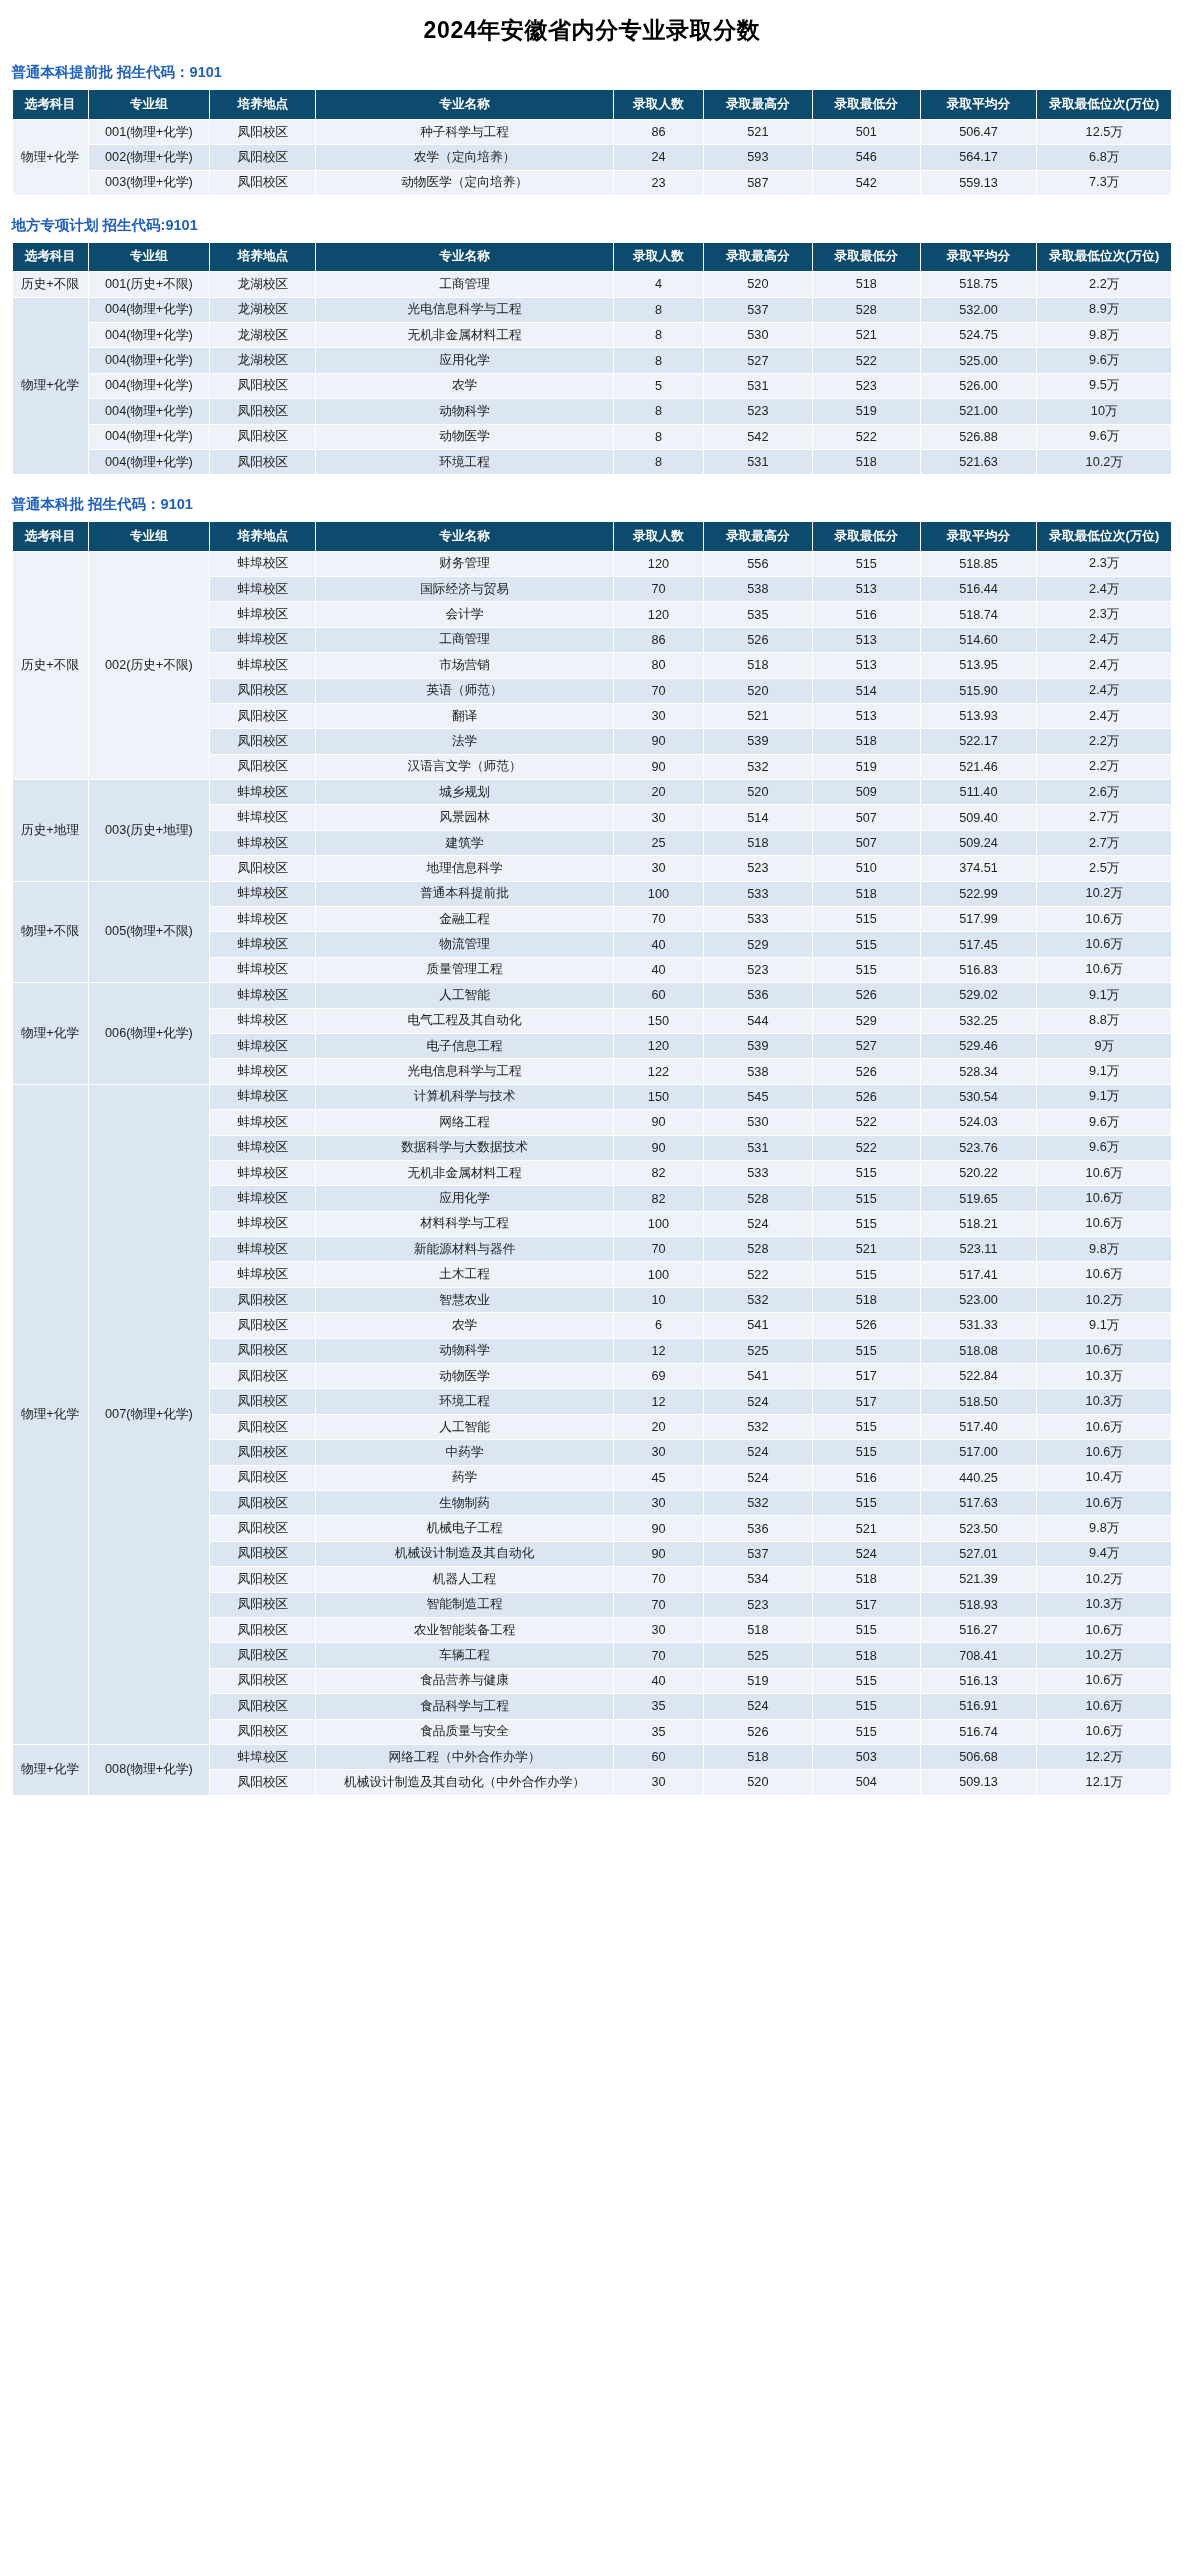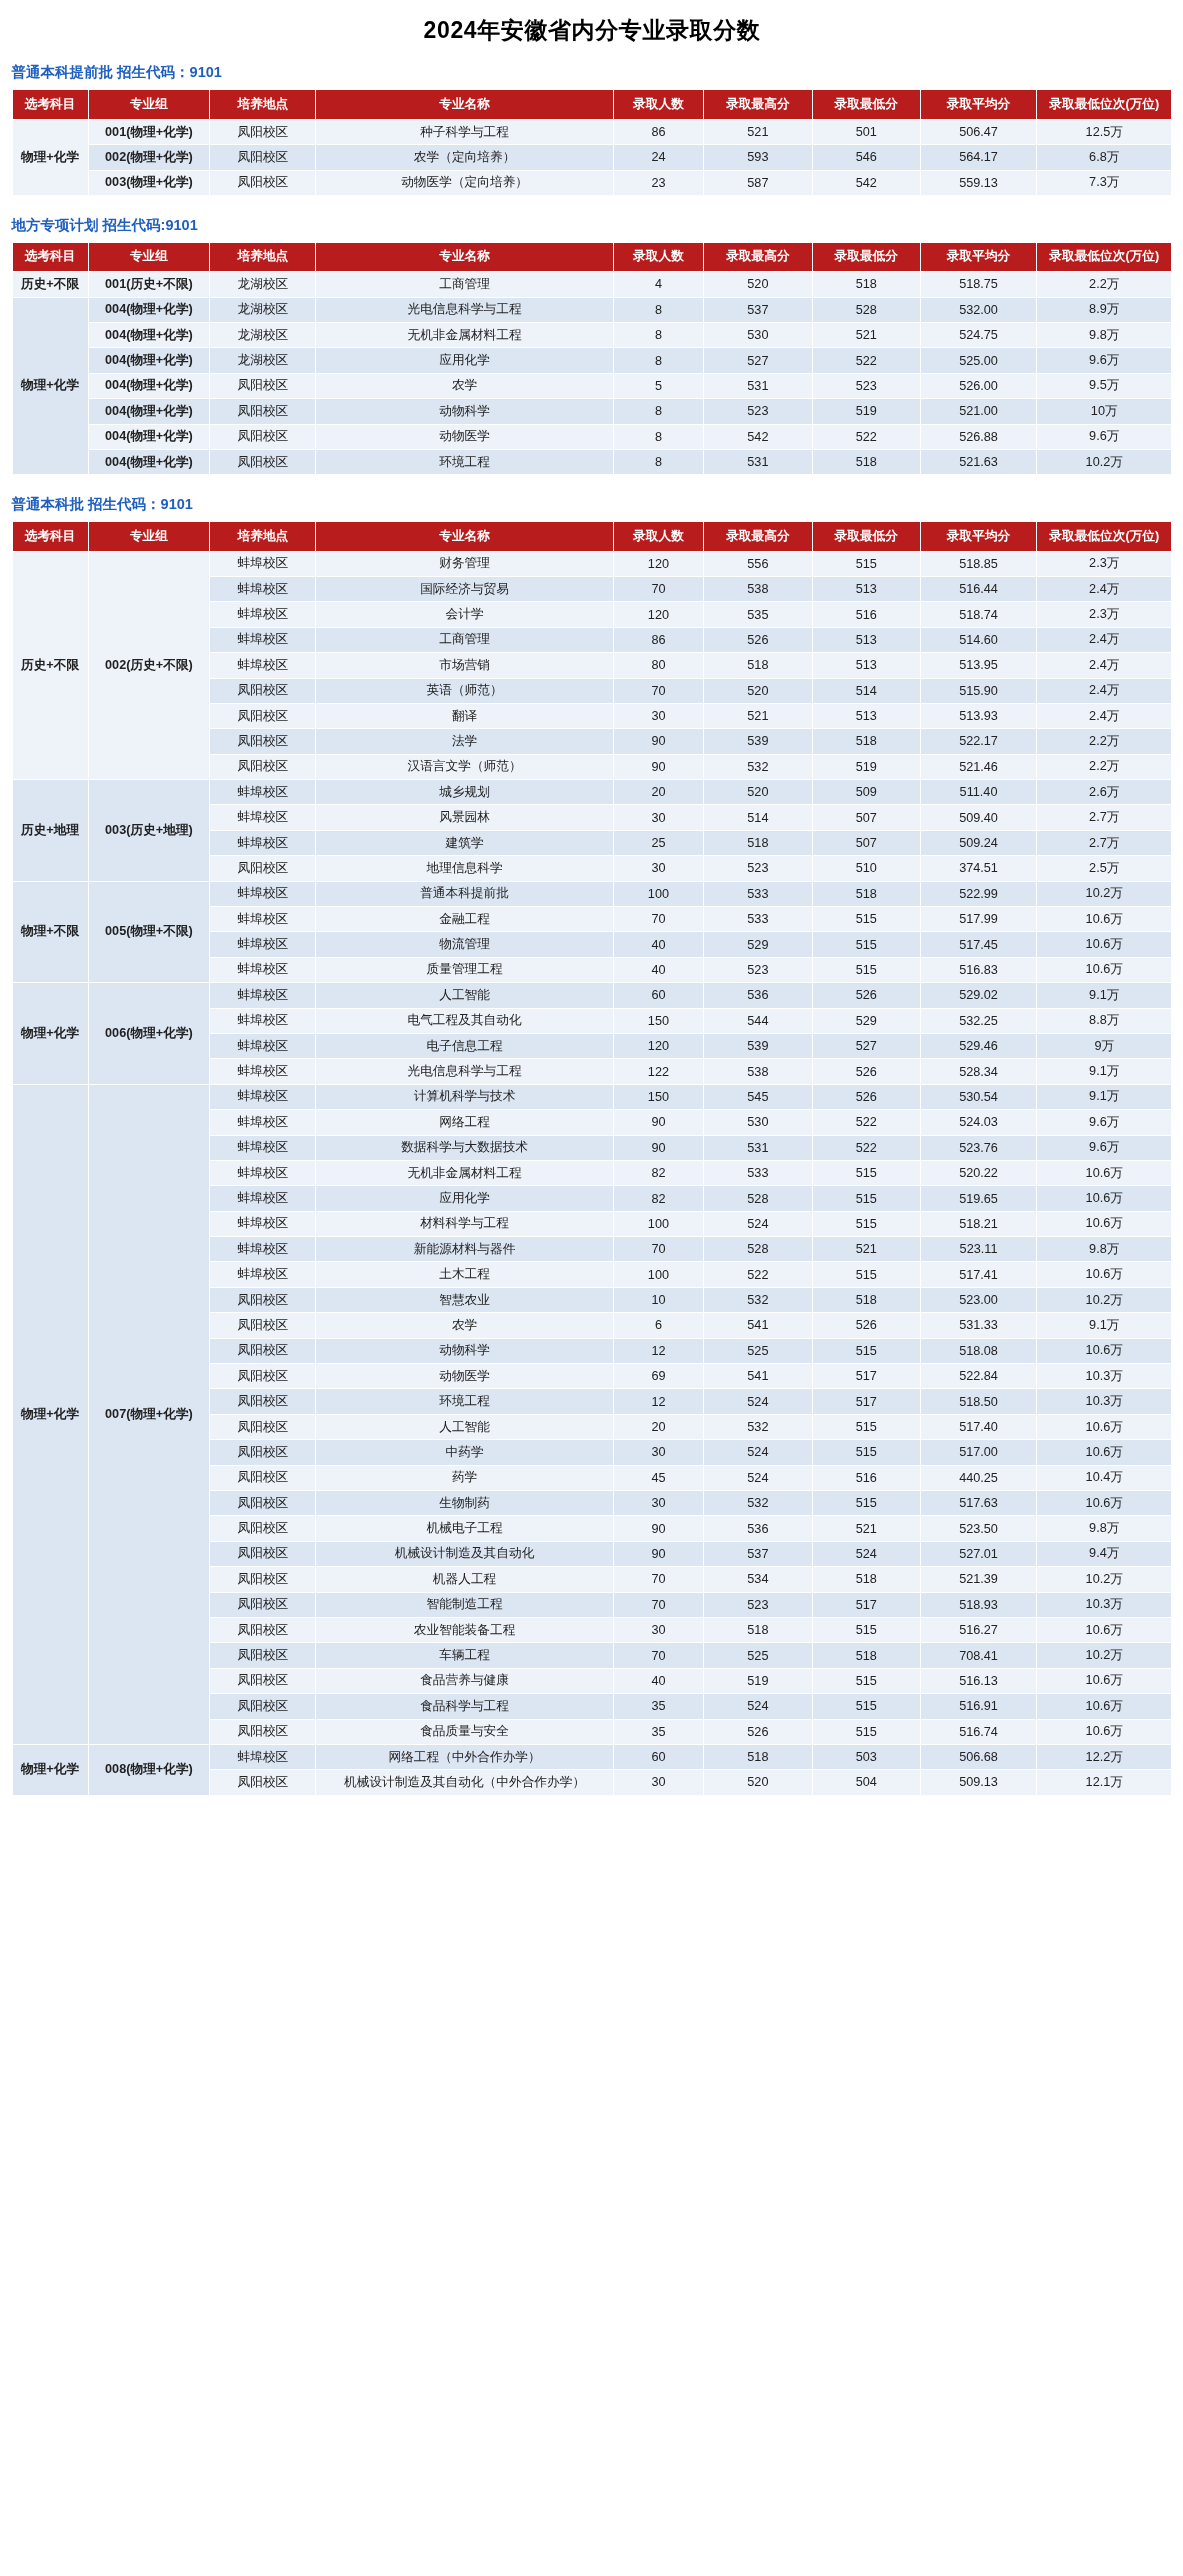--- a/index.html
+++ b/index.html
@@ -26,42 +26,42 @@
     color:#1F5FBF;
     padding:4.6px 0 7px 0;
   }
   table{
     border-collapse:collapse;
     width:100%;
     table-layout:fixed;
     font-size:12.7px;
   }
   th{
-    background:#b91c1c;
+    background:#0c4a6e;
     color:#ffffff;
     font-weight:bold;
     font-size:12.7px;
     height:26.6px;
     border:0.6px solid #ffffff;
     text-align:center;
     vertical-align:middle;
   }
   td{
     border:0.6px solid #ffffff;
     text-align:center;
     vertical-align:middle;
     height:25.4px;
     color:#222222;
     font-size:12.7px;
     padding:1.2px 2.3px;
     box-sizing:border-box;
   }
   tr.row-a td{background:#EEF3FA;}
   tr.row-b td{background:#DCE6F3;}
-  td.groupcell{background:#DCE6F3;font-weight:bold;}
+  td.groupcell{background:#DCE6F3;font-weight:normal;}
   
   col.c-subject{width:68px;}
   col.c-group{width:109px;}
   col.c-campus{width:95px;}
   col.c-major{width:266px;}
   col.c-count{width:81px;}
   col.c-max{width:97px;}
   col.c-min{width:97px;}
   col.c-avg{width:104px;}
   col.c-rank{width:121px;}

